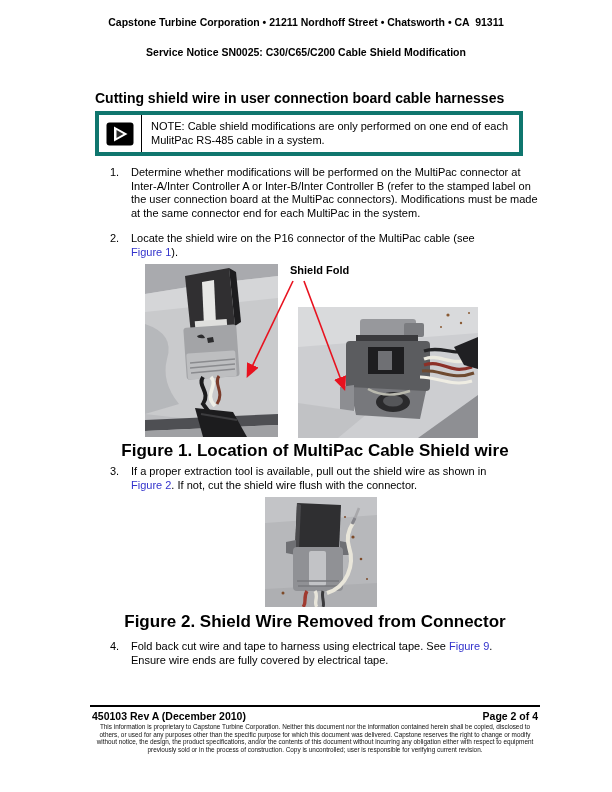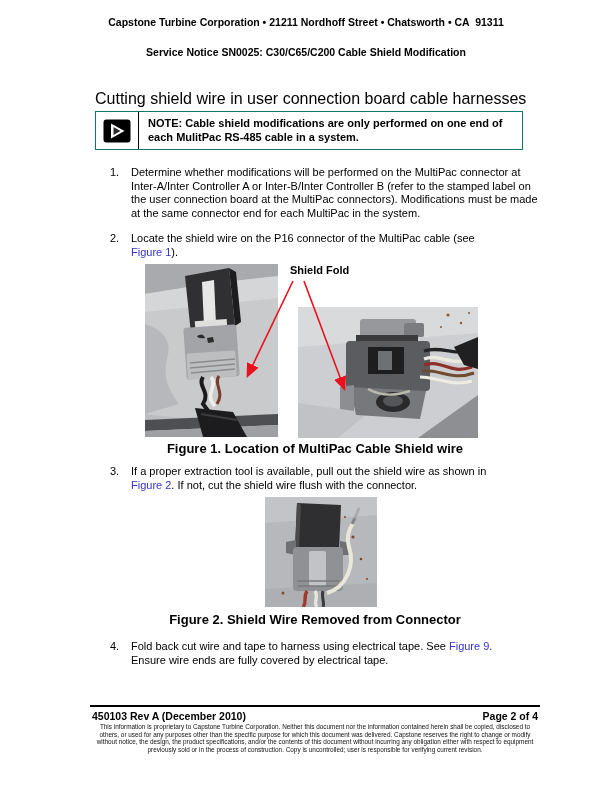--- a/index.html
+++ b/index.html
@@ -3,30 +3,30 @@
 <meta charset="utf-8">
 <style>
   * { margin:0; padding:0; box-sizing:border-box; }
   html,body { background:#ffffff; }
   .page {
     position:relative; width:612px; height:792px; background:#fff;
     font-family:"Liberation Sans", sans-serif; color:#000; overflow:hidden;
   }
   .abs { position:absolute; }
   .hdr { width:612px; text-align:center; font-weight:bold; font-size:10.5px; line-height:14px; white-space:pre-wrap; }
-  .heading { font-size:16px; font-weight:normal; }
-  .notebox { display:flex; border:1px solid #0f766e; align-items:stretch;font-weight:bold; }
+  .heading { font-size:14px; font-weight:bold; }
+  .notebox { display:flex; border:4px solid #0f766e; align-items:stretch; }
   .note-icon-cell { width:43px; border-right:1px solid #000; display:flex; align-items:center; justify-content:center; }
   .note-text { flex:1; font-size:11px; line-height:13.5px; padding:5px 8px 5px 9px; }
   .step { display:flex; }
   .step-num { width:21px; flex:0 0 21px; font-size:11px; line-height:13.5px; }
   .step-text { font-size:11px; line-height:13.5px; }
   .link { color:var(--link-blue, #3333cc); text-decoration:none; cursor:pointer; }
   .callout { font-size:11px; font-weight:bold; }
-  .caption { font-size:13px; font-weight:bold; text-align:center; }
+  .caption { font-size:17px; font-weight:bold; text-align:center; }
   .footer-rule { background:#000; height:2px; }
   .footer-row { display:flex; justify-content:space-between; font-weight:bold; font-size:10.5px; line-height:12px; }
   .legal { font-size:6.4px; line-height:7.7px; text-align:center; color:#111; }
   svg { display:block; }
   .arrow-line { stroke:var(--arrow-red, #e8121f); stroke-width:1.6; }
   .arrow-head { fill:var(--arrow-red, #e8121f); }
 </style>
 </head>
 <body>
 

